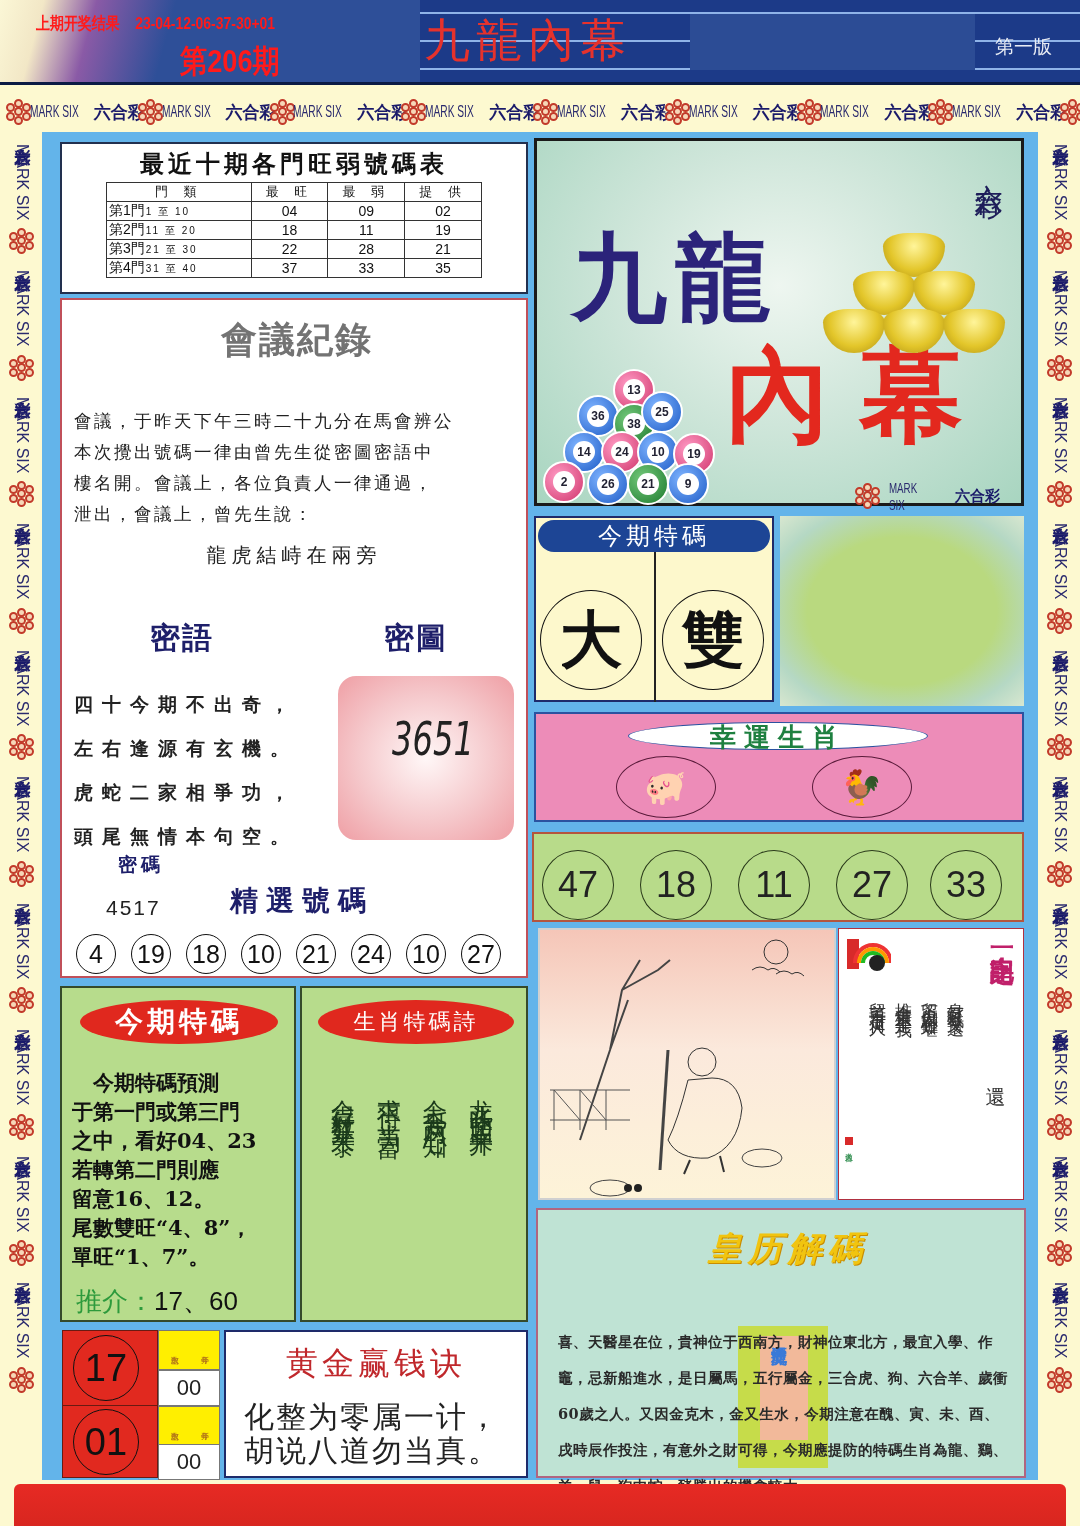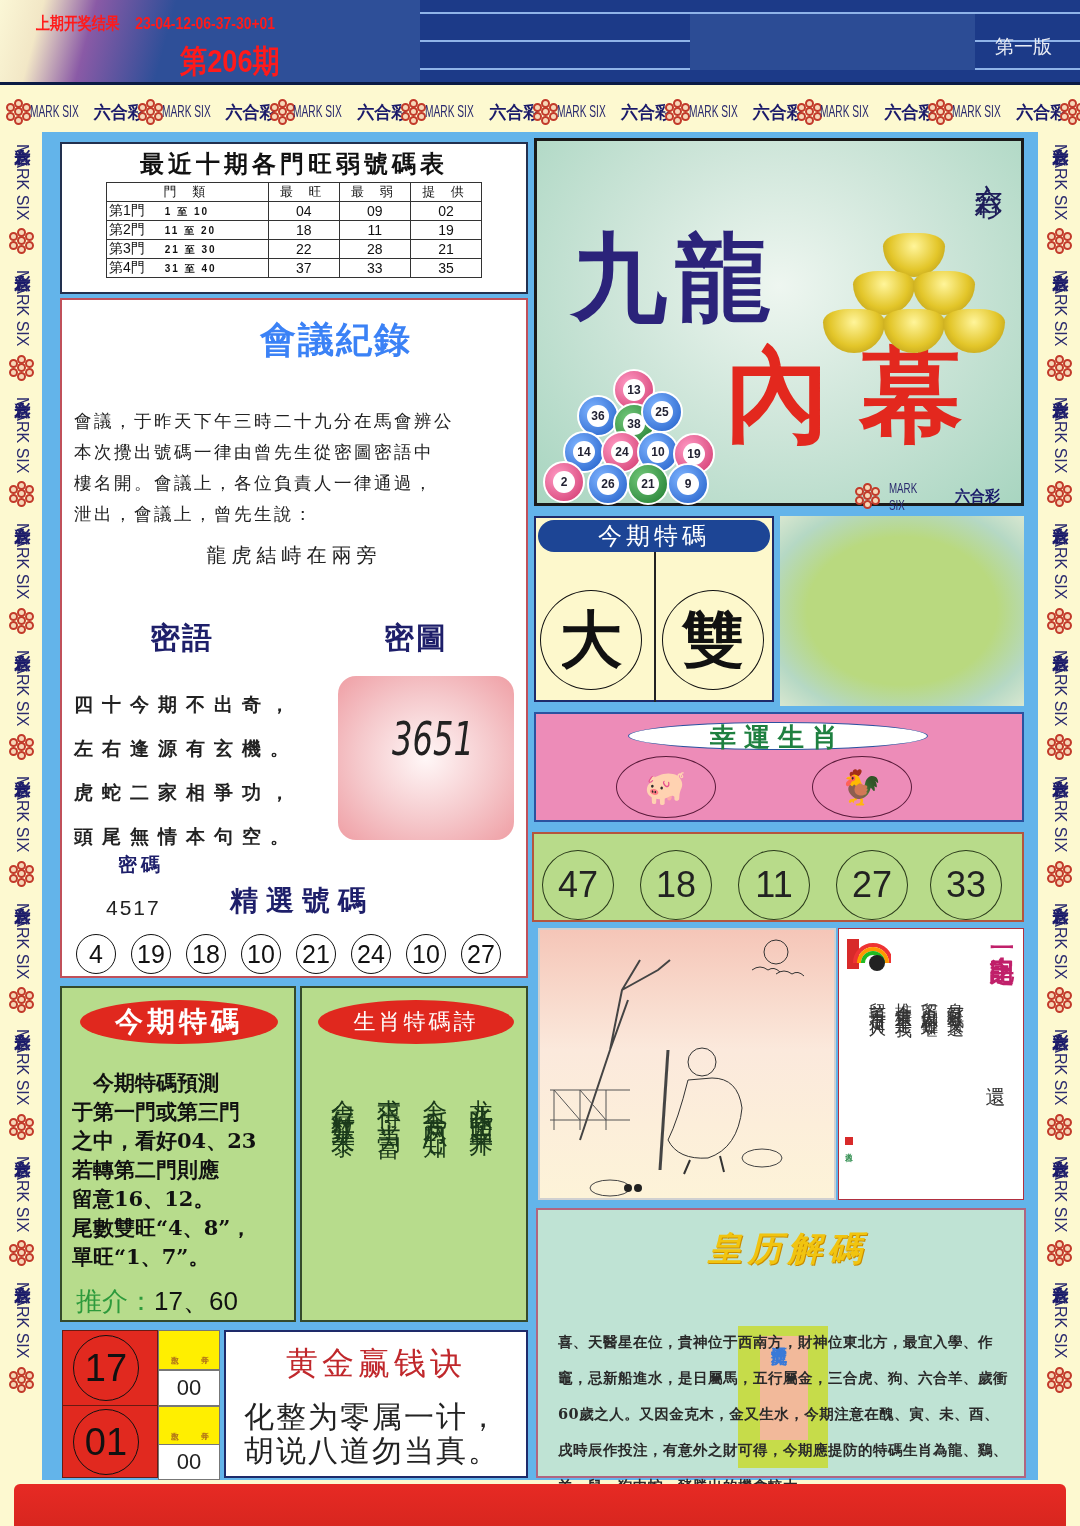--- a/index.html
+++ b/index.html
@@ -26,24 +26,24 @@
 .vtext.b{font-weight:bold;color:#1a1a6a}
 
 #frame{left:42px;top:132px;width:996px;height:1348px;background:#63b4ea}
 
 #tbl{left:60px;top:142px;width:468px;height:152px;background:#fff;border:2px solid #22304f}
 #tbl h2{text-align:center;font-family:"Liberation Sans",sans-serif;font-size:24px;font-weight:bold;letter-spacing:4px;color:#111;margin-top:4px}
 #tbl table{width:376px;margin:2px auto 0;border-collapse:collapse;font-family:"Liberation Sans",sans-serif;font-size:14px}
 #tbl td,#tbl th{border:1px solid #333;text-align:center;height:18px;font-weight:normal;color:#111;padding:0}
 #tbl th{font-size:13px;letter-spacing:6px}
 #tbl td.door{text-align:left;padding-left:2px;font-size:14px}
-#tbl td.door small{font-size:10px;font-weight:bold;margin-left:20px;letter-spacing:2px}
+#tbl td.door small{font-size:10px;font-weight:normal;margin-left:1px;letter-spacing:2px}
 
 #meet{left:60px;top:298px;width:468px;height:680px;background:#fff;border:2px solid #c0505a}
-.meet-title{left:120px;top:16px;width:230px;text-align:right;font-size:36px;font-weight:bold;color:#3b82f6;letter-spacing:2px}
+.meet-title{left:120px;top:16px;width:230px;text-align:center;font-size:36px;font-weight:bold;color:#737373;letter-spacing:2px}
 .meet-body{left:12px;top:106px;width:450px;font-size:17.5px;line-height:31px;color:#222;letter-spacing:2.5px}
 .meet-line{left:0;width:464px;text-align:center;font-size:20px;color:#222;letter-spacing:5px}
 .resolve{left:56px;top:280px;font-size:22px;color:#222;letter-spacing:4px}
 .resolve b{color:#d42a2a;font-size:24px}
 .mi{font-size:30px;font-weight:bold;color:#1e1f6a;letter-spacing:2px}
 .poem4{left:12px;top:382px;font-size:19px;line-height:44px;color:#222;letter-spacing:9px;font-weight:bold}
 .pinkbox{left:276px;top:376px;width:176px;height:164px;border-radius:18px;background:radial-gradient(ellipse at center,#fff7f7 0%,#f5c8cb 55%,#ef9ea4 100%)}
 .pinkbox span{position:absolute;left:54px;top:36px;font-family:"DejaVu Sans",sans-serif;font-size:46px;color:#222;transform:scaleX(.7);transform-origin:left;font-style:italic}
 .mima-l{left:56px;top:552px;font-size:19px;color:#1e1f6a;font-weight:bold;letter-spacing:4px}
 .mima-v{left:44px;top:596px;font-family:"Liberation Sans",sans-serif;font-size:21px;color:#222;letter-spacing:2px}
@@ -101,20 +101,21 @@
 </style>
 </head>
 <body>
 
 <div id="hdr" class="abs">
   <div id="hdr-left" class="abs"></div>
   <div id="hdr-lines" class="abs"></div>
   <div id="hdr-mid" class="abs"></div>
   <div class="abs hdr-res"><span>上期开奖结果</span>&nbsp;&nbsp;&nbsp;&nbsp;<span>23-04-12-06-37-30+01</span></div>
   <div class="abs hdr-issue">第206期</div>
+  <div class="abs hdr-title">九龍內幕</div>
   <div class="abs hdr-ver">第一版</div>
 </div>
 <div id="hdr-rule" class="abs"></div>
 
 <div class="abs strip-top" id="strip-top">
     <span class="flower">
       <i style="left: 8px; top: 0px;"></i>
       <i style="left: 16px; top: 4px;"></i>
       <i style="left: 16px; top: 13px;"></i>
       <i style="left: 8px; top: 17px;"></i>

